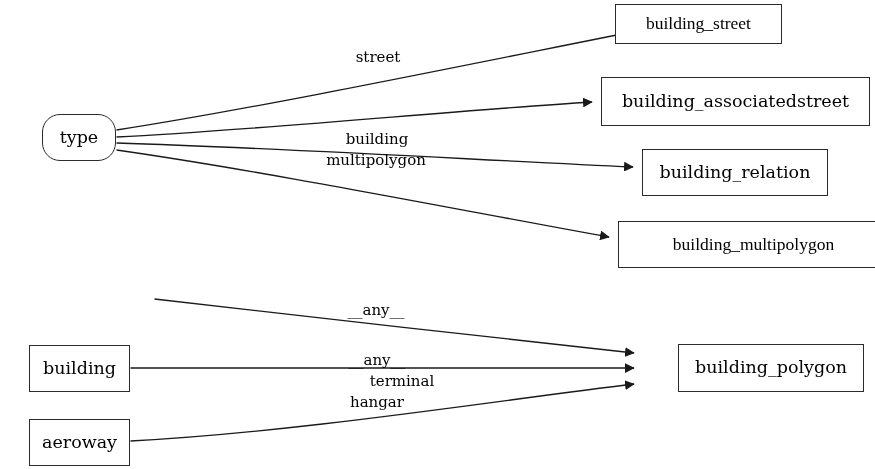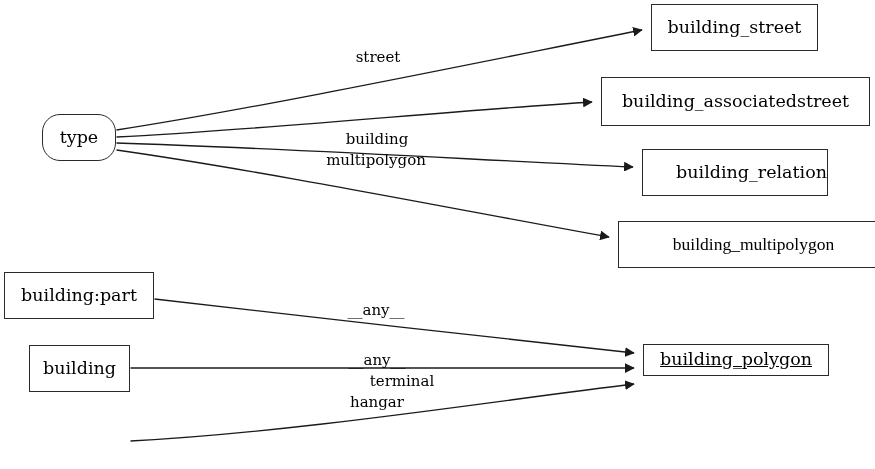--- a/index.html
+++ b/index.html
@@ -70,46 +70,46 @@
 
     <path d="M 130.5 368 L 634 368" fill="none" stroke="#1a1a1a" stroke-width="1.3" marker-end="url(#arrow)"></path>
 
     <path d="M 130.5 441 C 300 432, 500 400, 634 384" fill="none" stroke="#1a1a1a" stroke-width="1.3" marker-end="url(#arrow)"></path>
   </svg>
 
   <div class="node" style="left:42px;  top:114px; width:74px;  height:47px;border-radius:18px;">
     <span>type</span>
   </div>
 
-  <div class="node" style="left:651px; top:4px;   width:167px; height:47px;">
+  <div class="node" style="left:615px; top:4px;   width:167px; height:40px;font-family:Liberation Serif, serif;">
     <span>building_street</span>
   </div>
 
   <div class="node" style="left:601px; top:77px;  width:269px; height:49px;">
     <span>building_associatedstreet</span>
   </div>
 
-  <div class="node" style="left:642px; top:149px; width:186px; height:47px;justify-content:flex-end;">
+  <div class="node" style="left:642px; top:149px; width:186px; height:47px;">
     <span>building_relation</span>
   </div>
 
   <div class="node" style="left:618px; top:221px; width:271px; height:47px;font-family:Liberation Serif, serif;">
     <span>building_multipolygon</span>
   </div>
 
-  <div class="node" style="left:4px;   top:272px; width:150px; height:47px;">
-    <span>building:part</span>
-  </div>
 
   <div class="node" style="left:29px;  top:345px; width:101px; height:47px;">
     <span>building</span>
   </div>
 
+  <div class="node" style="left:29px;  top:419px; width:101px; height:47px;">
+    <span>aeroway</span>
+  </div>
 
-  <div class="node" style="left:643px; top:344px; width:186px; height:32px;text-decoration:underline;">
+  <div class="node" style="left:678px; top:344px; width:186px; height:48px;">
     <span>building_polygon</span>
   </div>
 
   <div class="edge-label" style="left:378px; top:57px;">street</div>
 
 
   <div class="edge-label" style="left:377px; top:139px;">building</div>
 
   <div class="edge-label" style="left:376px; top:160px;">multipolygon</div>
 

